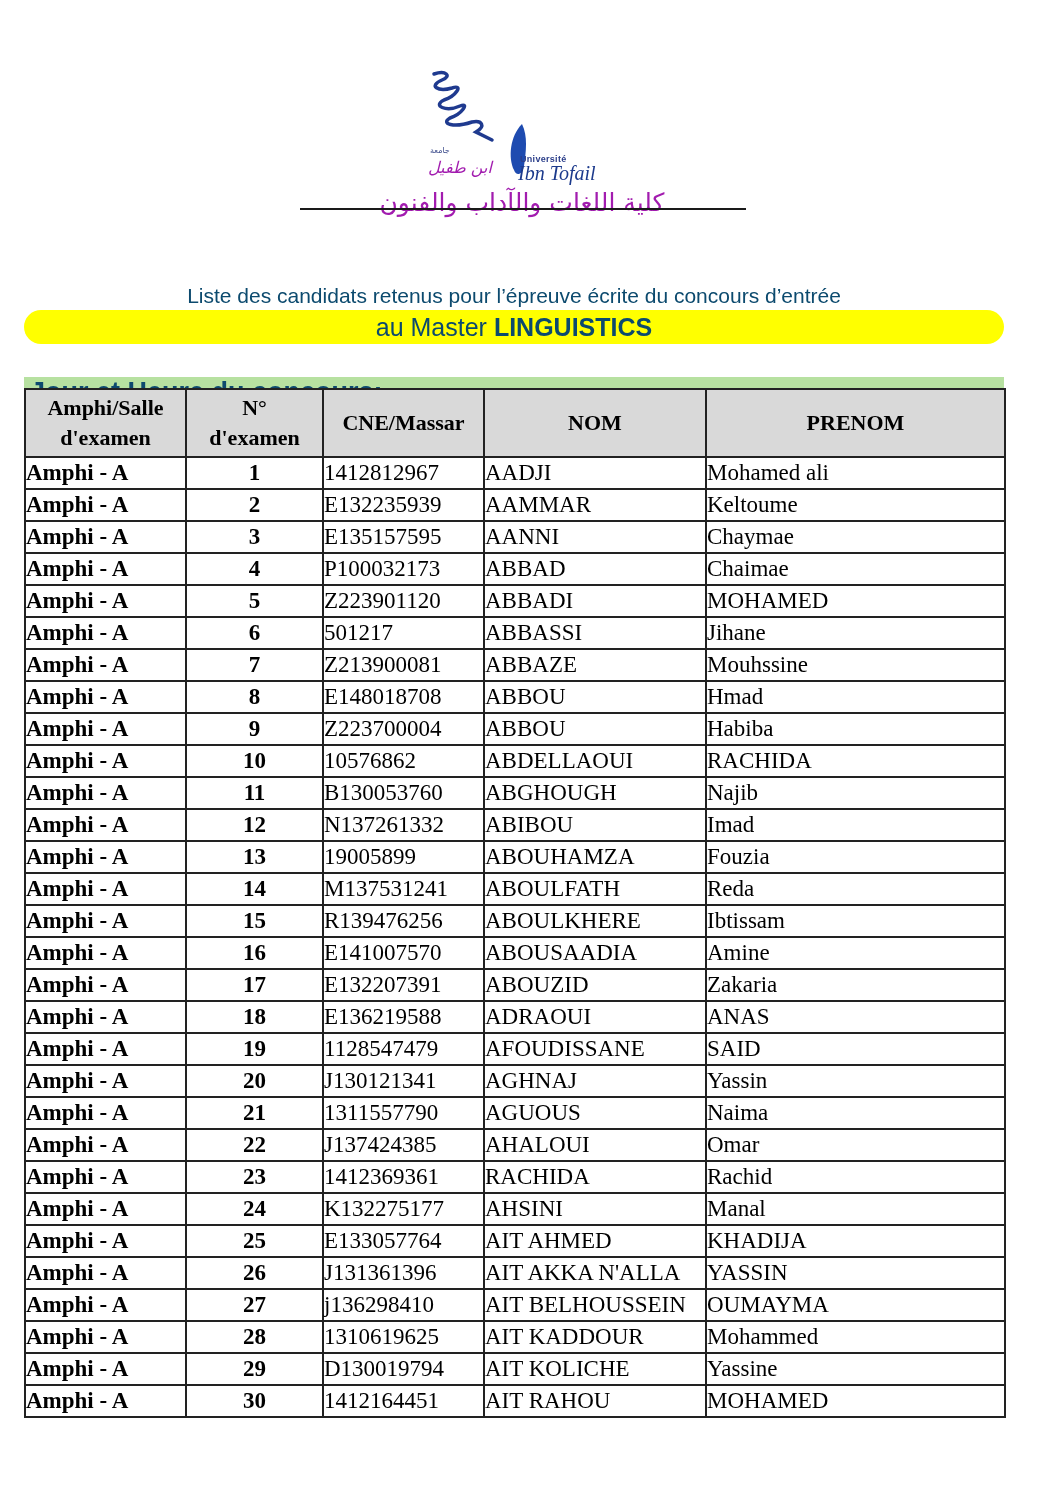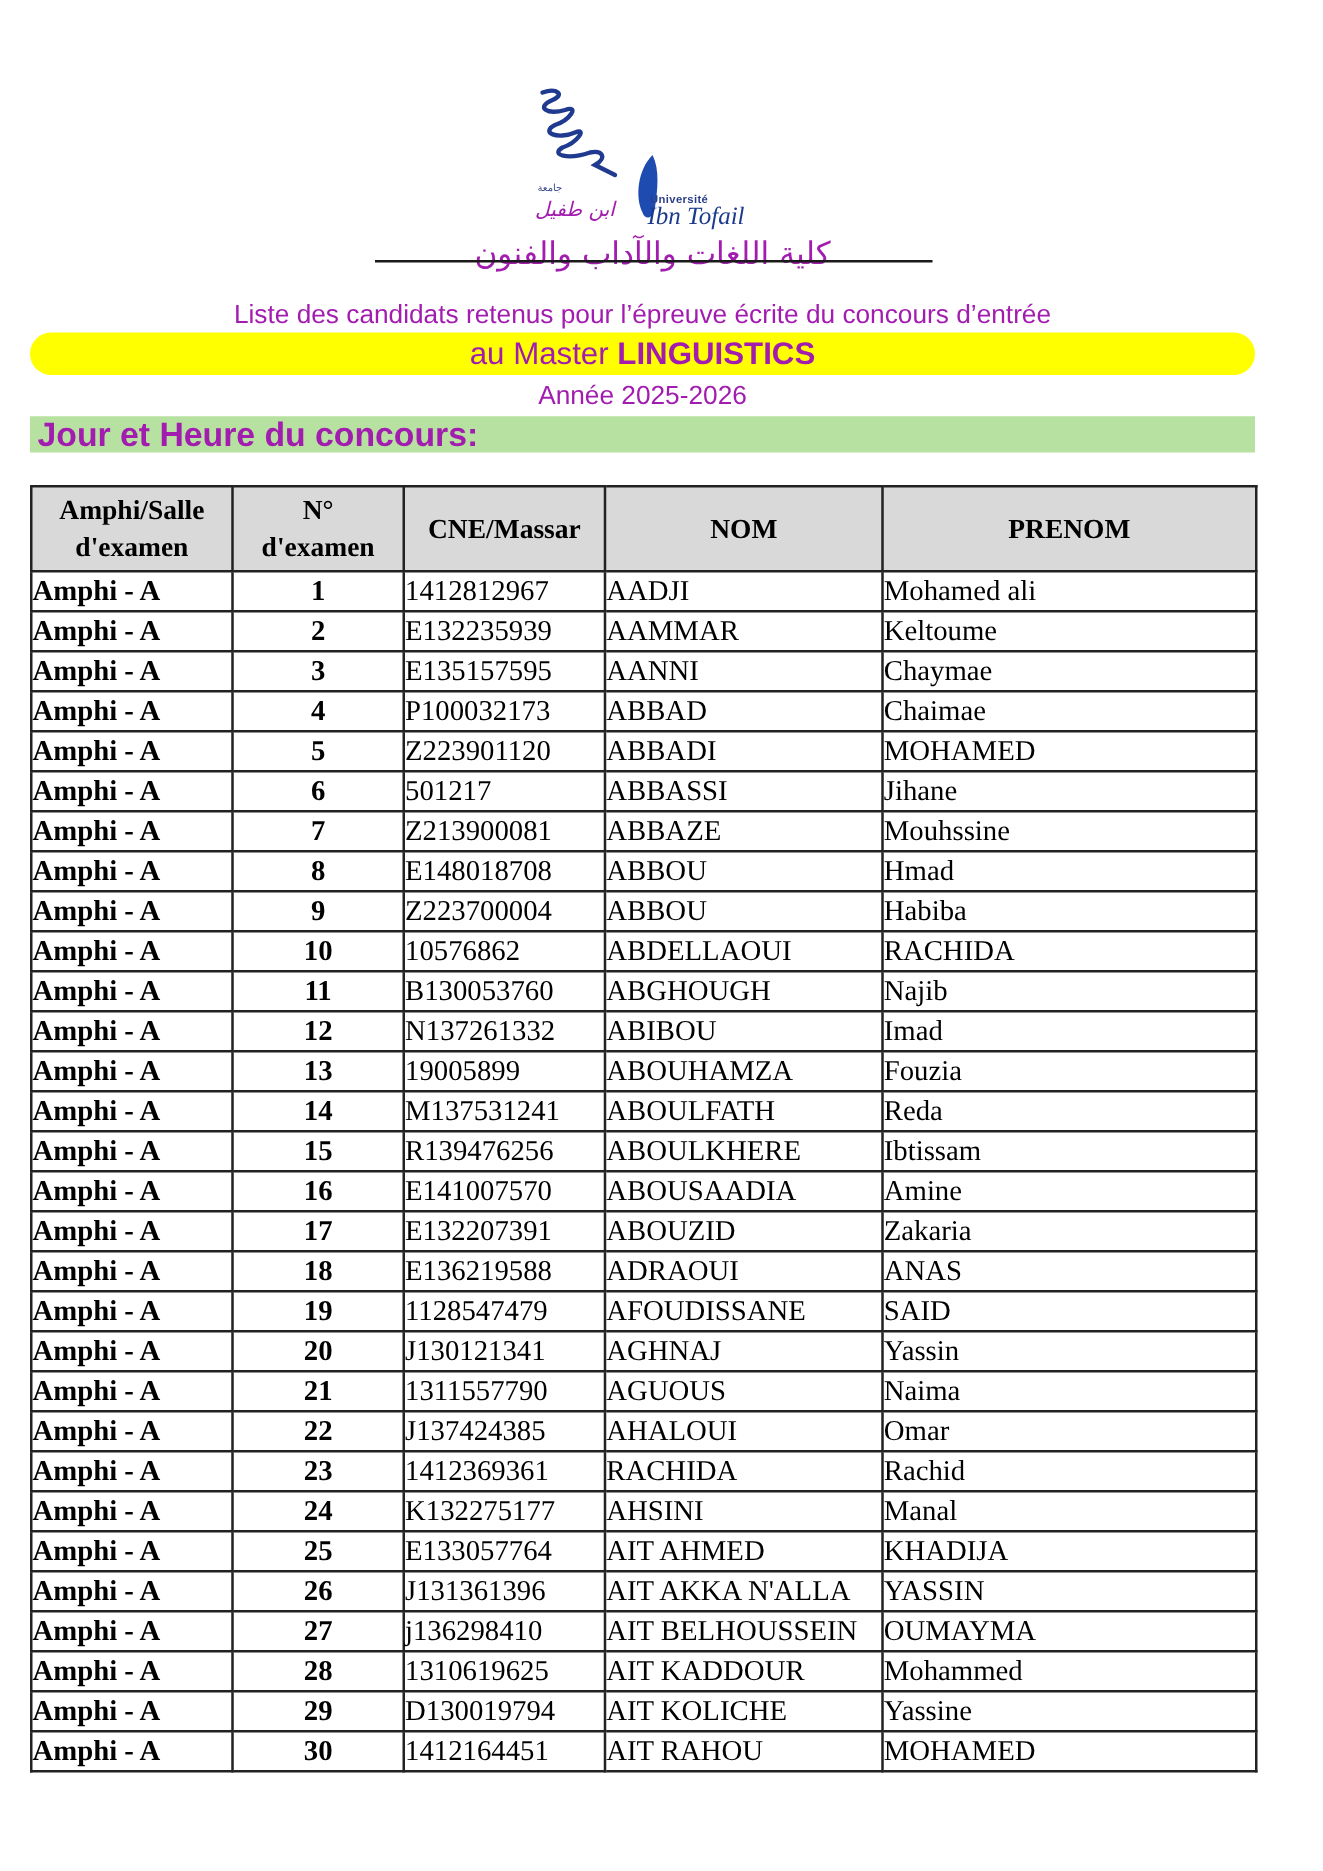--- a/index.html
+++ b/index.html
@@ -7,21 +7,21 @@
     .page { position: absolute; left: 0; top: 0; width: 1058px; height: 1497px; }
 
     .logo { position: absolute; left: 296px; top: 66px; width: 452px; height: 146px; }
     .logo .uni-label { position: absolute; left: 224px; top: 88px; font-family: "Liberation Sans", sans-serif; font-weight: bold; font-size: 9px; color: #2b3e8a; letter-spacing: 0.3px; }
     .logo .ibn-tofail { position: absolute; left: 222px; top: 96px; font-family: "Liberation Serif", serif; font-style: italic; font-size: 20px; color: #1c3a8c; }
     .logo .ar-small { position: absolute; left: 134px; top: 80px; font-family: "DejaVu Sans", sans-serif; font-size: 8px; color: #3a4a8a; }
     .logo .ar-name { position: absolute; left: 132px; top: 92px; font-family: "DejaVu Serif", serif; font-style: italic; font-size: 16px; color: #a21caf; direction: rtl; }
     .logo .ar-faculty { position: absolute; left: 4px; top: 110px; width: 444px; text-align: center; font-family: "DejaVu Sans", sans-serif; font-size: 25px; color: #a21caf; direction: rtl; letter-spacing: 1px; margin-top: 12px; }
     .logo .rule { position: absolute; left: 4px; top: 142px; width: 446px; height: 2px; background: #1a1a1a; }
 
-    .title-line { position: absolute; left: 24px; width: 980px; text-align: center; font-family: "Liberation Sans", sans-serif; color: #a21caf; }
+    .title-line { position: absolute; left: 24px; width: 980px; text-align: center; font-family: "Liberation Sans", sans-serif; color: #0c4a6e; margin-top: 44px; }
     .t1 { top: 238px; font-size: 21px; height: 28px; line-height: 28px; }
     .t2 { top: 266px; height: 34px; line-height: 34px; font-size: 25px; background: #ffff00; border-radius: 17px; }
     .t2 b { font-weight: bold; }
     .t3 { top: 302px; font-size: 21px; height: 28px; line-height: 30px; }
     .t4 { top: 333px; height: 29px; line-height: 29px; background: #b7e1a1; font-weight: bold; font-size: 27px; text-align: left; }
     .t4 .jour { position: absolute; left: 6px; top: 1px; }
     .t4 .date { position: absolute; left: 502px; top: -1px; white-space: pre; }
 
     table.list { position: absolute; left: 24px; top: 388px; width: 980px; border-collapse: collapse; table-layout: fixed; font-family: "Liberation Serif", serif; color: #000; }
     table.list th, table.list td { border: 2px solid #222; padding: 0; }
@@ -53,21 +53,20 @@
     <span class="ar-small">جامعة</span>
     <span class="ar-name">ابن طفيل</span>
     <div class="ar-faculty">كلية اللغات والآداب والفنون</div>
     <div class="rule"></div>
   </div>
 
   <div class="title-line t1">Liste des candidats retenus pour l’épreuve écrite du concours d’entrée</div>
   <div class="title-line t2">
     <span>au Master </span><b>LINGUISTICS</b>
   </div>
-  <div class="title-line t3">Année 2025-2026</div>
   <div class="title-line t4">
     <span class="jour">Jour et Heure du concours:</span>
   </div>
 
   <table class="list">
     <colgroup>
       <col class="c1">
         <col class="c2">
         <col class="c3">
         <col class="c4">

